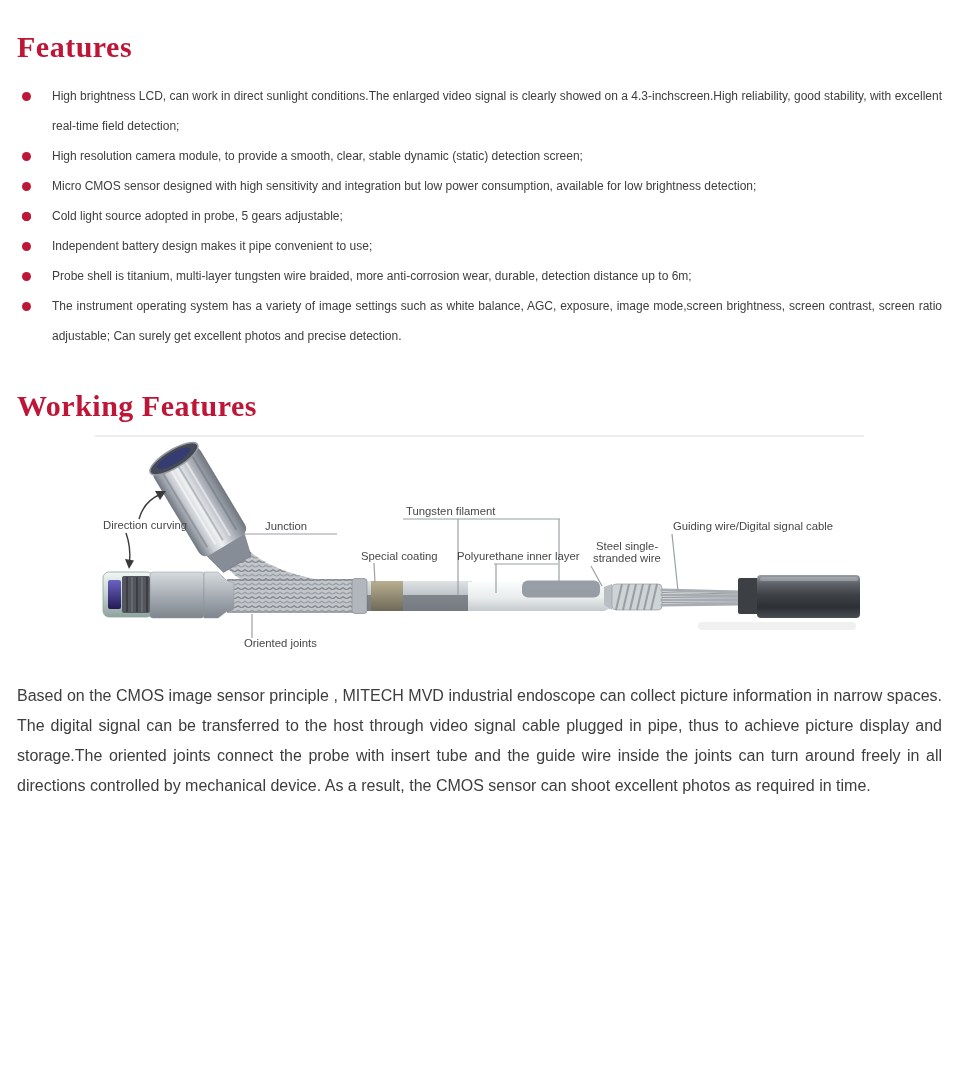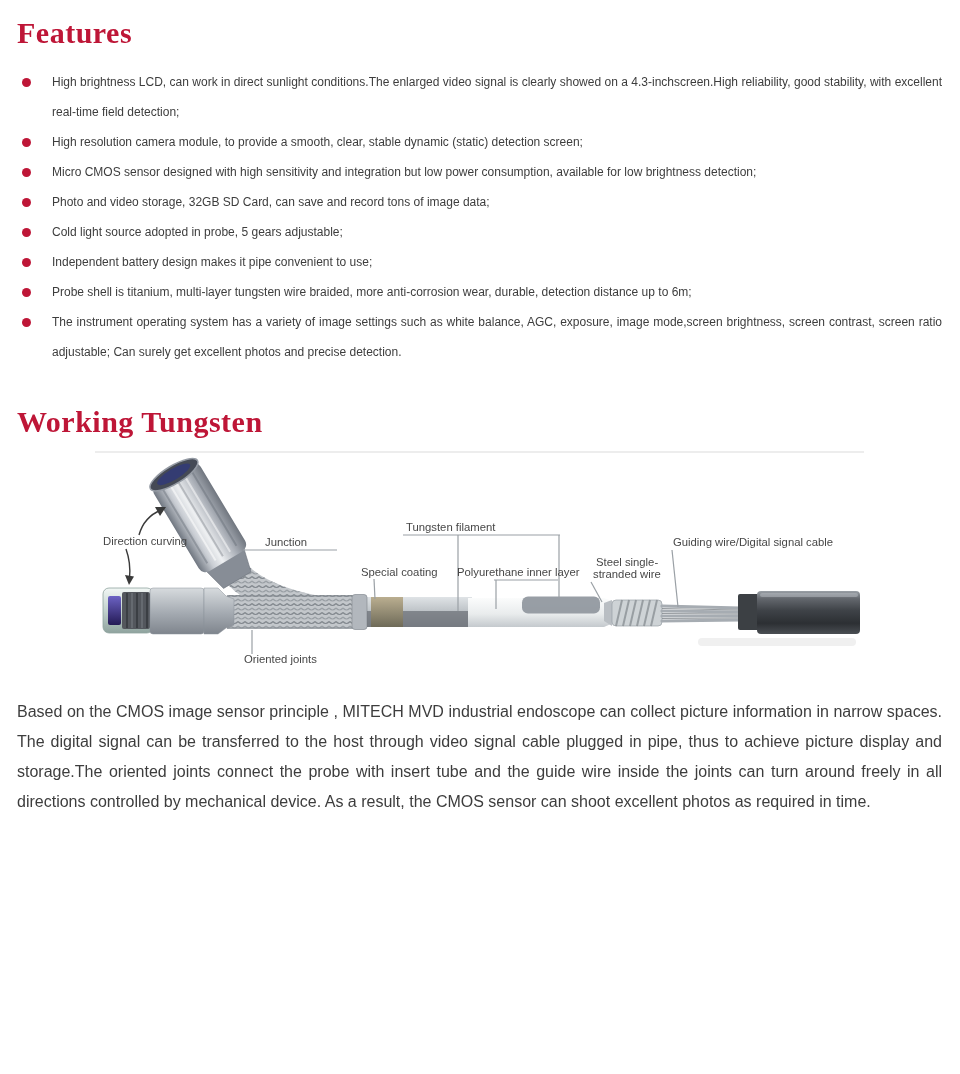--- a/index.html
+++ b/index.html
@@ -1,17 +1,17 @@
 <!DOCTYPE html>
 <html><head>
 <meta charset="utf-8">
 <style>
   html,body{margin:0;padding:0;background:#ffffff;}
   .page{
-    width:960px;height:904px;margin:0 auto;background:#ffffff;
+    width:960px;height:904px;margin:14px auto;background:#ffffff;
     font-family:"Liberation Sans",sans-serif;color:#3d3d3d;
     position:relative;overflow:hidden;box-sizing:border-box;
     padding:16px 18px 0 17px;
   }
   .section-title{
     font-family:"Liberation Serif",serif;font-weight:bold;
     font-size:30px;line-height:34px;color:#be1637;margin:0;
     letter-spacing:0.5px;
   }
   .features-list{
@@ -40,30 +40,30 @@
 <body>
 
 <div class="page">
 
   <section>
     <h1 class="section-title">Features</h1>
     <ul class="features-list">
       <li><span class="dot"></span><span>High brightness LCD, can work in direct sunlight conditions.The enlarged video signal is clearly showed on a 4.3-inchscreen.High reliability, good stability, with excellent real-time field detection;</span></li>
       <li><span class="dot"></span><span>High resolution camera module, to provide a smooth, clear, stable dynamic (static) detection screen;</span></li>
       <li><span class="dot"></span><span>Micro CMOS sensor designed with high sensitivity and integration but low power consumption, available for low brightness detection;</span></li>
-      <li><span class="dot"></span><span>Photo and video storage, 32GB SD Card, can save and record tons of image data;</span></li>
+      <li><span class="dot"></span></li>
       <li><span class="dot"></span><span>Cold light source adopted in probe, 5 gears adjustable;</span></li>
       <li><span class="dot"></span><span>Independent battery design makes it pipe convenient to use;</span></li>
       <li><span class="dot"></span><span>Probe shell is titanium, multi-layer tungsten wire braided, more anti-corrosion wear, durable, detection distance up to 6m;</span></li>
       <li><span class="dot"></span><span>The instrument operating system has a variety of image settings such as white balance, AGC, exposure, image mode,screen brightness, screen contrast, screen ratio adjustable; Can surely get excellent photos and precise detection.</span></li>
     </ul>
   </section>
 
   <section>
-    <h1 class="section-title wp-title">Working Tungsten</h1>
+    <h1 class="section-title wp-title">Working Features</h1>
 
     <div class="diagram">
       <svg width="960" height="232" viewBox="0 0 960 232">
         <defs>
           <linearGradient id="cylGradH" x1="0" y1="0" x2="1" y2="0">
             <stop offset="0" stop-color="#6f7680"></stop>
               <stop offset="0.25" stop-color="#c9cdd3"></stop>
             <stop offset="0.45" stop-color="#eef0f2"></stop>
               <stop offset="0.75" stop-color="#a9aeb6"></stop>
             <stop offset="1" stop-color="#70767f"></stop>

